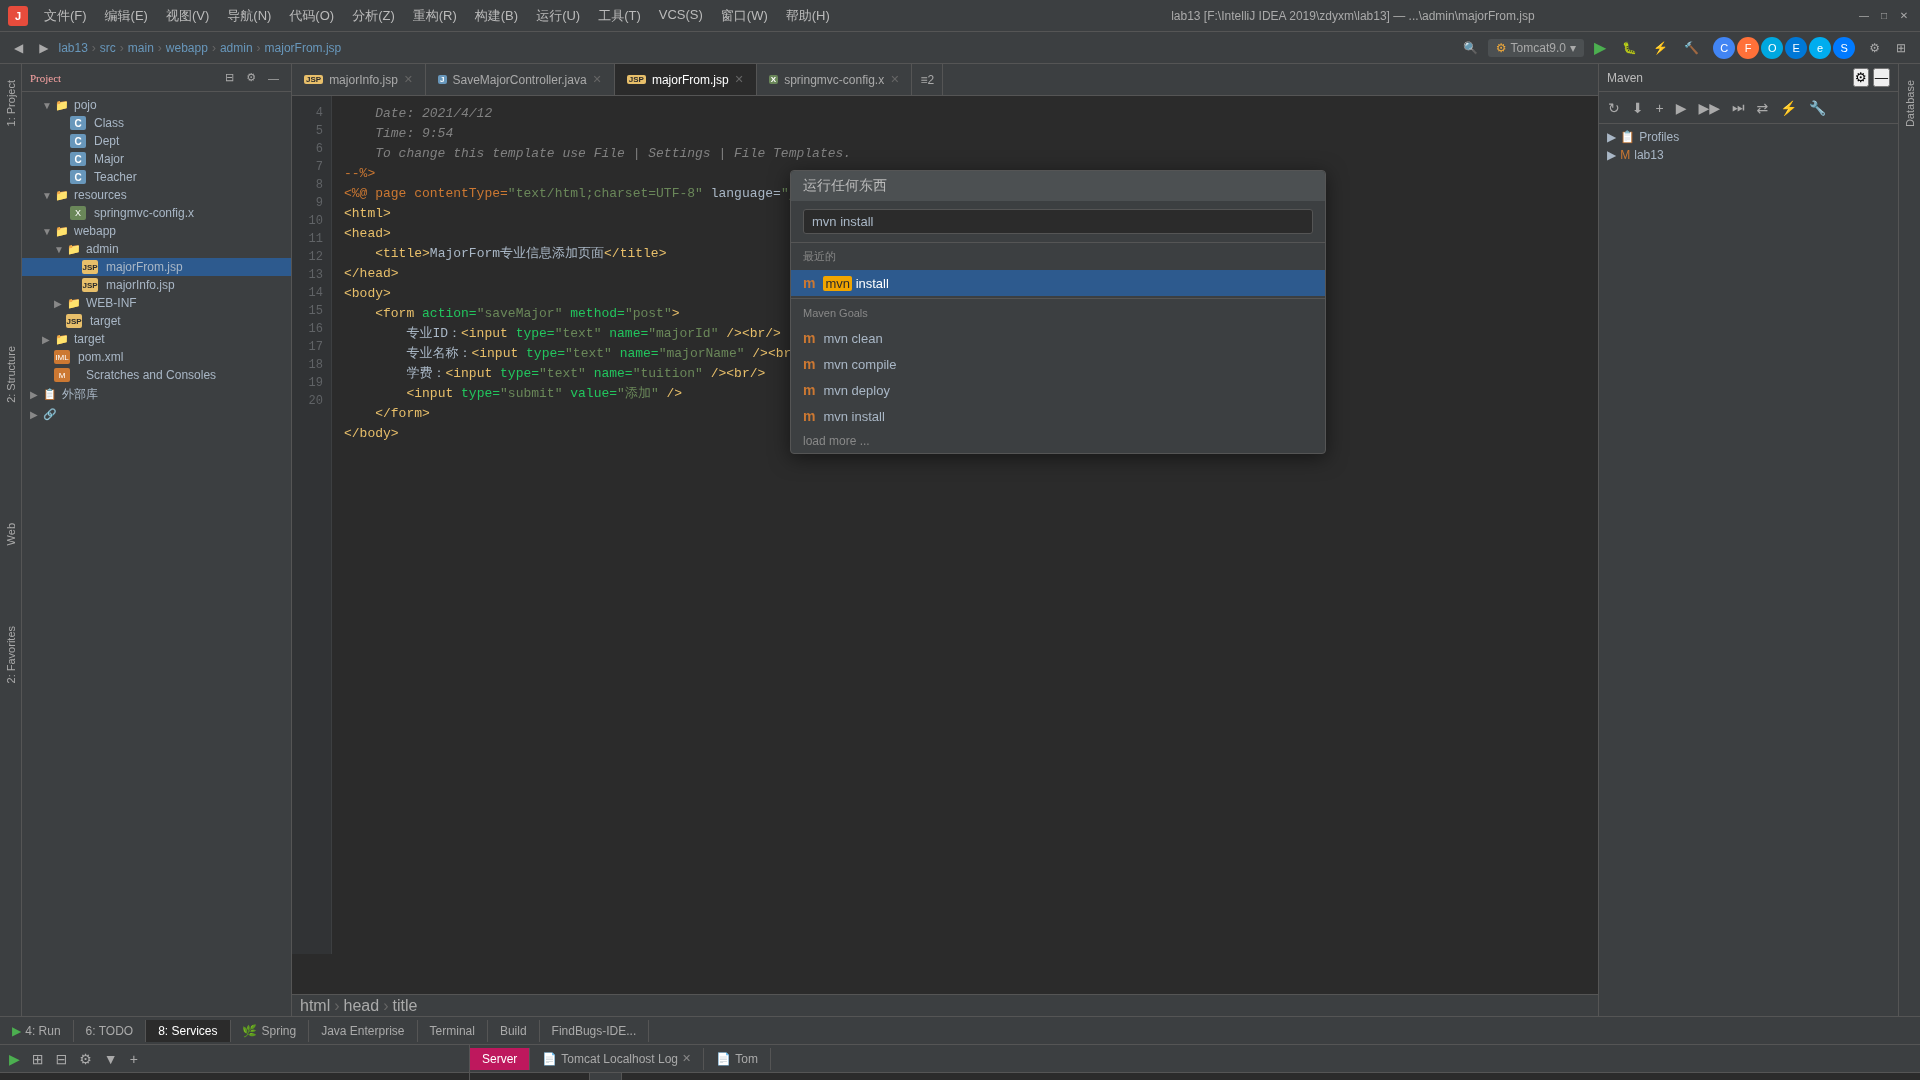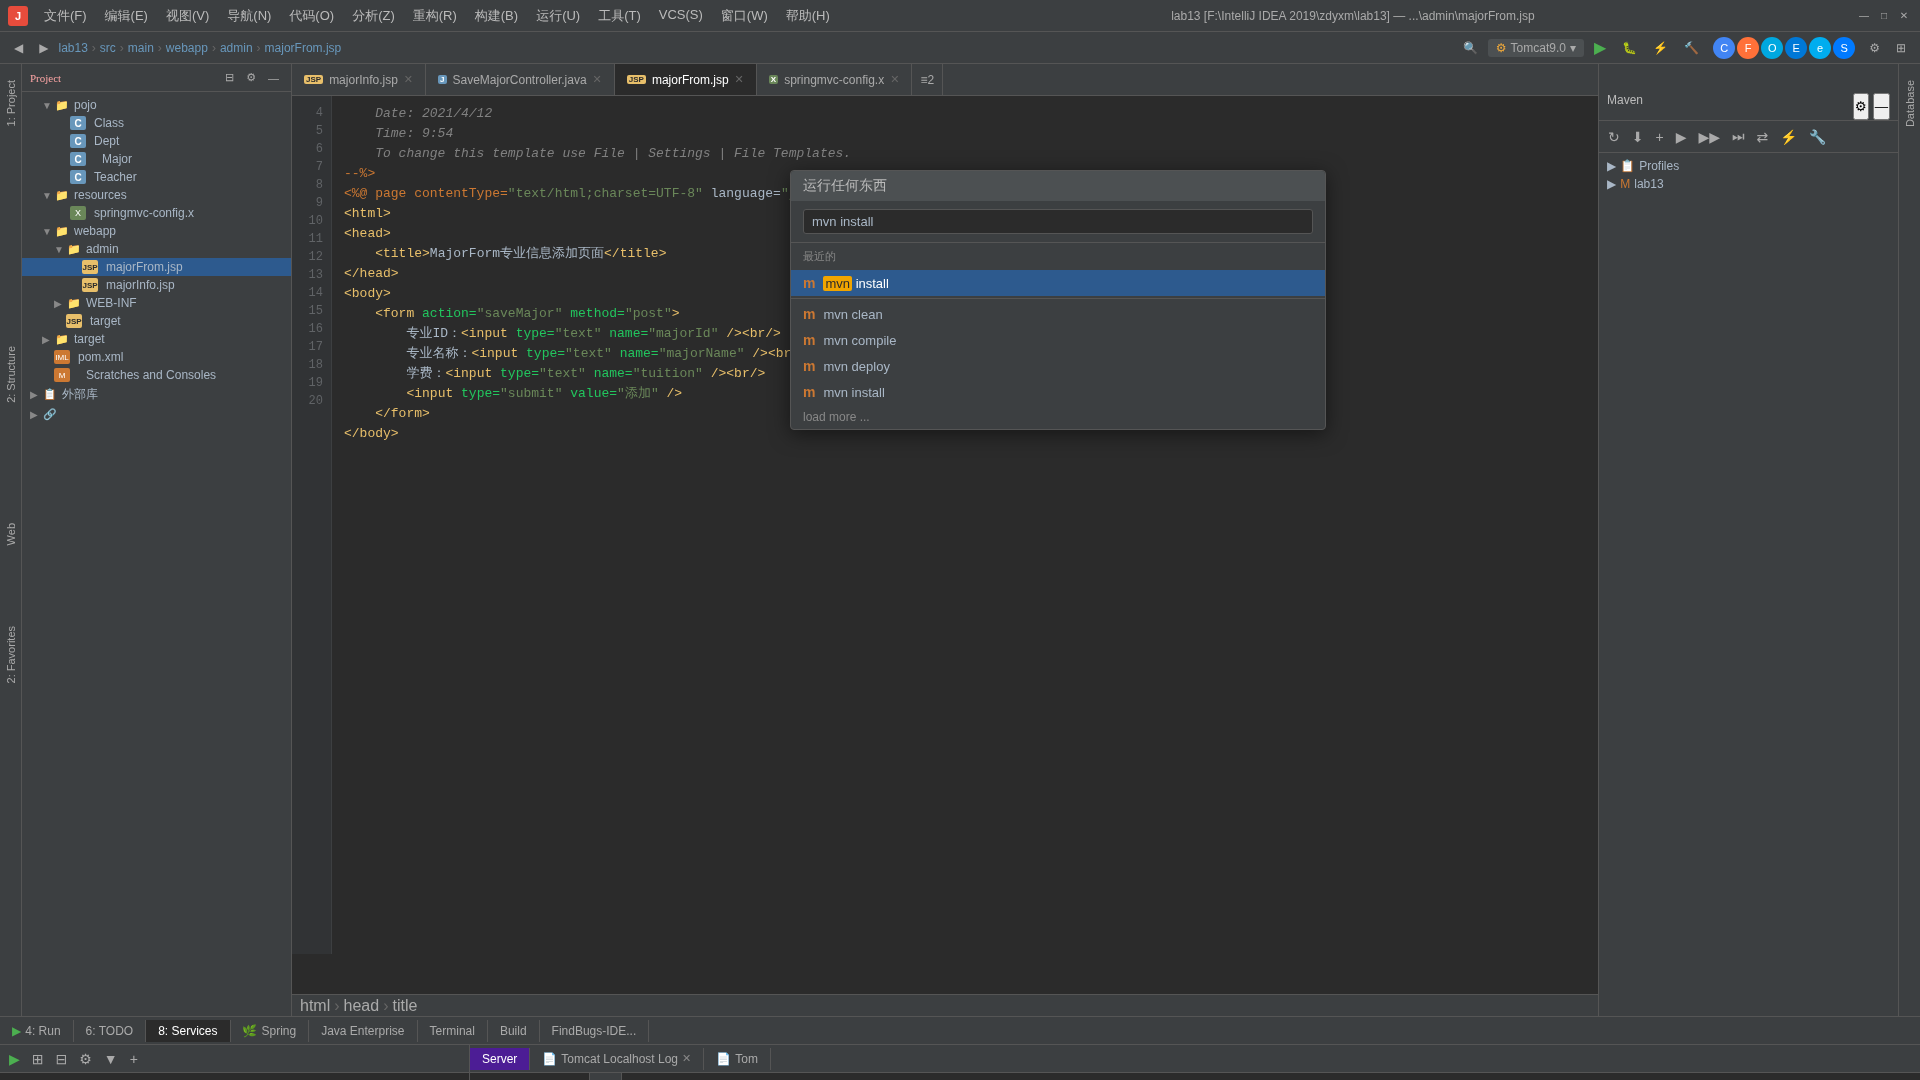--- a/index.html
+++ b/index.html
@@ -72,21 +72,21 @@
     .val { color: #6a8759; }
     .comment { color: #808080; font-style: italic; }
     .plain { color: #a9b7c6; }
     .jsp-tag { color: #cc7832; }
 
     
     #editor-breadcrumb { height: 22px; background: #3c3f41; display: flex; align-items: center; padding: 0 8px; border-top: 1px solid #555; font-size: 16px; color: #aaa; gap: 4px; margin-top: 40px; }
 
     
     #maven-panel { width: 300px; background: #3c3f41; border-left: 1px solid #555; display: flex; flex-direction: column; }
-    #maven-header { height: 28px; display: flex; padding: 0 8px; border-bottom: 1px solid #555; gap: 4px; margin-top: 29px; }
+    #maven-header { height: 28px; display: flex; align-items: center; padding: 0 8px; border-bottom: 1px solid #555; gap: 4px; }
     #maven-header .maven-title { font-size: 12px; color: #bbb; flex: 1; }
     #maven-toolbar { height: 32px; display: flex; align-items: center; padding: 0 4px; border-bottom: 1px solid #555; gap: 2px; }
     .mvn-btn { background: none; border: none; color: #aaa; cursor: pointer; font-size: 14px; padding: 3px 5px; border-radius: 3px; }
     #maven-tree { flex: 1; overflow-y: auto; padding: 4px 0; font-size: 12px; }
     .maven-item { display: flex; align-items: center; padding: 2px 8px; cursor: pointer; }
 
     
     #right-tabs { width: 22px; background: #3c3f41; border-left: 1px solid #555; display: flex; flex-direction: column; align-items: center; padding-top: 8px; }
 
     
@@ -102,21 +102,21 @@
     #services-toolbar { height: 28px; display: flex; align-items: center; padding: 0 4px; border-bottom: 1px solid #555; gap: 2px; background: #3c3f41; }
     .svc-btn { background: none; border: none; color: #aaa; cursor: pointer; font-size: 14px; padding: 2px 5px; border-radius: 3px; }
     .svc-btn.run { color: #4caf50; }
     #services-tree { flex: 1; overflow-y: auto; padding: 4px 0; font-size: 12px; }
     .svc-item { display: flex; align-items: center; padding: 3px 8px; cursor: pointer; gap: 4px; }
 
     
     #server-output { flex: 1; display: flex; flex-direction: column; }
     #server-tabs { height: 28px; background: #3c3f41; display: flex; align-items: center; border-bottom: 1px solid #555; }
     .server-tab { padding: 4px 12px; cursor: pointer; font-size: 12px; color: #aaa; border-right: 1px solid #555; display: flex; align-items: center; gap: 4px; }
-    .server-tab.active { background: #4c1d95; color: #fff; }
+    .server-tab.active { background: #be185d; color: #fff; }
     #server-content { display: flex; flex: 1; overflow: hidden; }
     #deploy-panel { width: 120px; border-right: 1px solid #555; padding: 4px; font-size: 11px; }
     #deploy-header { color: #bbb; padding: 2px 4px; display: flex; align-items: center; gap: 4px; }
     #output-panel { flex: 1; display: flex; }
     #output-sidebar { width: 32px; background: #3c3f41; border-right: 1px solid #555; display: flex; flex-direction: column; align-items: center; padding: 4px 0; gap: 4px; }
     .out-btn { background: none; border: none; color: #aaa; cursor: pointer; font-size: 12px; padding: 3px; border-radius: 2px; }
     #output-content { flex: 1; padding: 8px; font-family: 'Courier New', monospace; font-size: 12px; overflow: auto; background: #2b2b2b; }
 
     
     #run-popup { position: absolute; left: 790px; top: 170px; width: 536px; background: #3c3f41; border: 1px solid #555; border-radius: 4px; box-shadow: 0 4px 20px rgba(0,0,0,0.5); z-index: 100; }
@@ -244,21 +244,21 @@
       <div class="tree-item">
         <span class="tree-indent" style="width:32px"></span>
         <span class="tree-arrow"> </span>
         <span class="tree-icon java-icon" style="background:#6897bb;color:white;border-radius:2px;padding:0 3px;font-size:10px">C</span>
         <span style="margin-left:4px">Dept</span>
       </div>
       <div class="tree-item">
         <span class="tree-indent" style="width:32px"></span>
         <span class="tree-arrow"> </span>
         <span class="tree-icon java-icon" style="background:#6897bb;color:white;border-radius:2px;padding:0 3px;font-size:10px">C</span>
-        <span style="margin-left:12px">Major</span>
+        <span style="margin-left:4px">Major</span>
       </div>
       <div class="tree-item">
         <span class="tree-indent" style="width:32px"></span>
         <span class="tree-arrow"> </span>
         <span class="tree-icon java-icon" style="background:#6897bb;color:white;border-radius:2px;padding:0 3px;font-size:10px">C</span>
         <span style="margin-left:4px">Teacher</span>
       </div>
 
       <div class="tree-item">
         <span class="tree-indent" style="width:16px"></span>
@@ -558,20 +558,21 @@
   </div>
   <div id="run-popup-input">
     <input type="text" value="mvn install" style="">
   </div>
   <div class="popup-section-title">最近的</div>
   <div class="popup-item selected">
     <span class="mvn-m">m</span>
     <span><span class="highlight-mvn">mvn</span> install</span>
   </div>
   <div class="popup-section-divider"></div>
+  <div class="popup-section-title">Maven Goals</div>
   <div class="popup-item">
     <span class="mvn-m">m</span>
     <span>mvn clean</span>
   </div>
   <div class="popup-item">
     <span class="mvn-m">m</span>
     <span>mvn compile</span>
   </div>
   <div class="popup-item">
     <span class="mvn-m">m</span>

